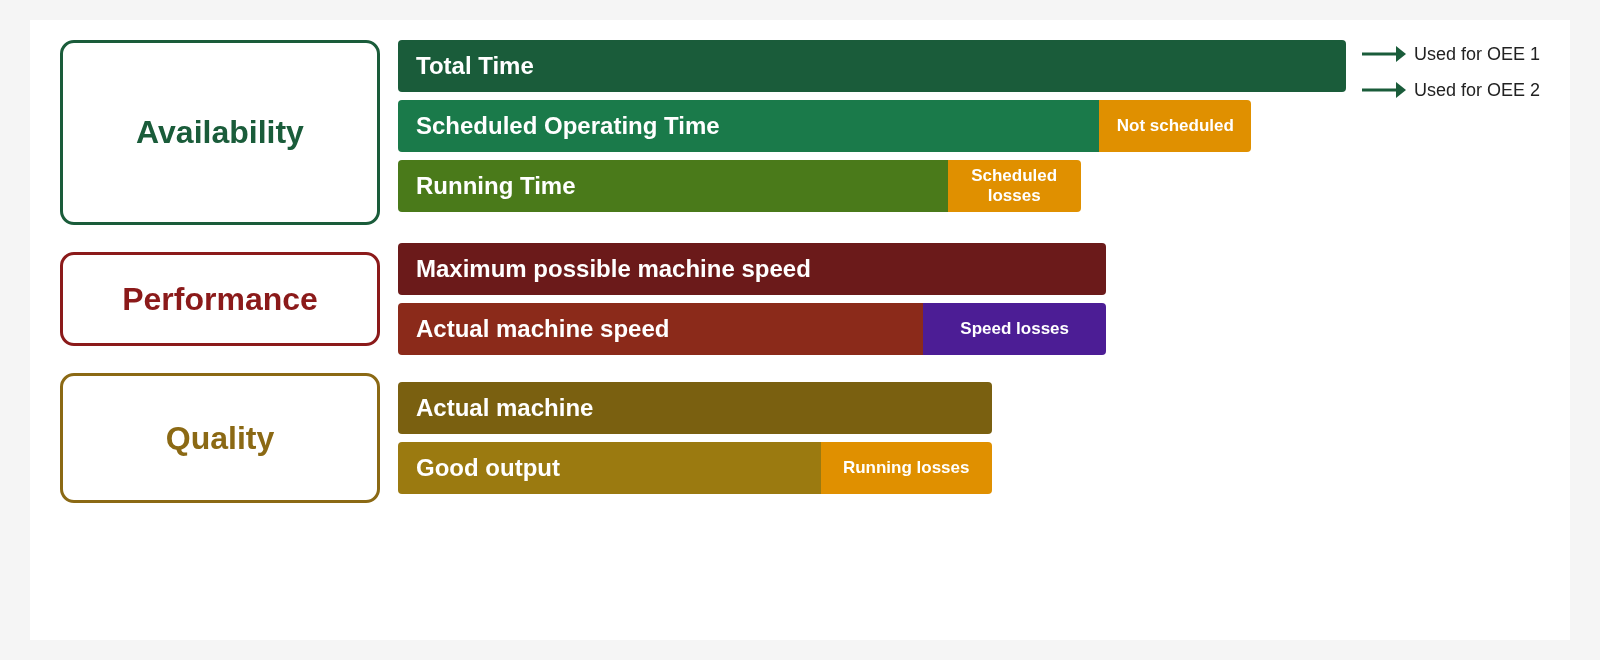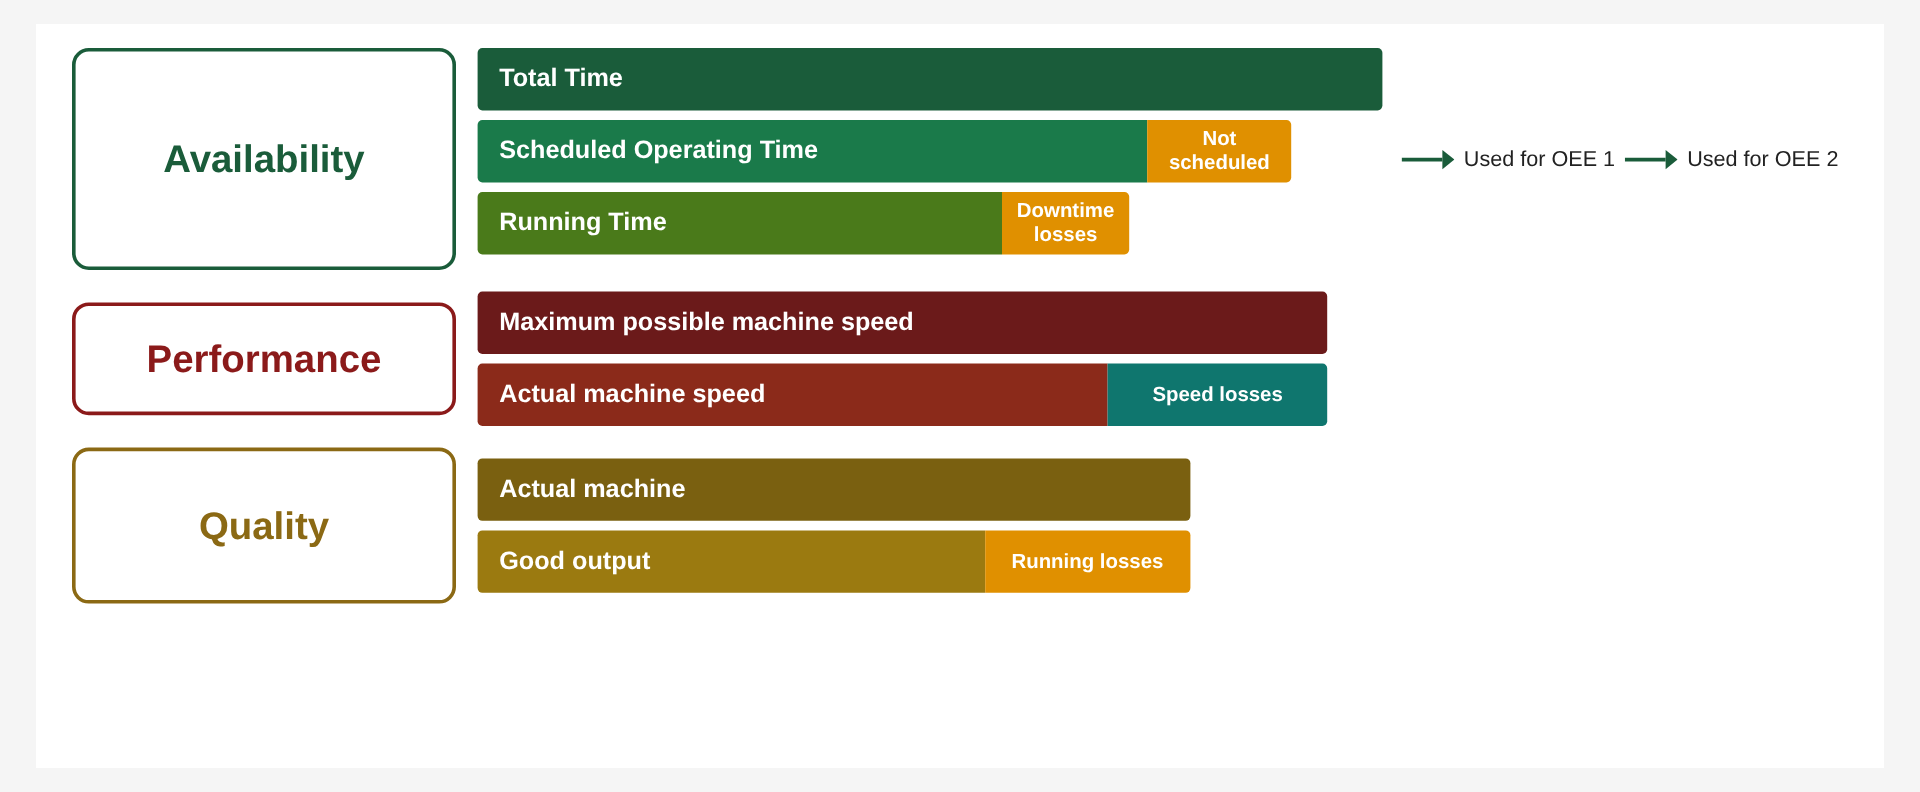--- a/index.html
+++ b/index.html
@@ -65,21 +65,21 @@
       align-items: stretch;
       height: 52px;
       border-radius: 4px;
       overflow: visible;
       position: relative;
     }
     .bar-main {
       display: flex;
       align-items: center;
       padding-left: 18px;
-      font-size: 21px;
+      font-size: 24px;
       font-weight: 600;
       color: white;
       border-radius: 4px 0 0 4px;
     }
     .bar-main-full {
       border-radius: 4px;
     }
     .bar-tag {
       display: flex;
       align-items: center;
@@ -95,21 +95,21 @@
     
     .total-time-bar { background: #1a5c3a; width: 100%; }
     .scheduled-bar { background: #1a7a4a; width: 74%; }
     .not-scheduled-tag { background: #e09000; width: 16%; }
     .running-bar { background: #4a7a1a; width: 58%; }
     .downtime-tag { background: #e09000; width: 14%; }
 
     
     .max-speed-bar { background: #6b1a1a; width: 62%; }
     .actual-speed-bar { background: #8b2a1a; width: 46%; }
-    .speed-losses-tag { background: #0f766e; width: 16%; }
+    .speed-losses-tag { background: #4c1d95; width: 16%; }
 
     
     .actual-output-bar { background: #7a6010; width: 52%; }
     .good-output-bar { background: #9b7a10; width: 37%; }
     .quality-losses-tag { background: #e09000; width: 15%; }
     .arrow-row {
       display: flex;
       align-items: center;
       gap: 8px;
     }
@@ -145,21 +145,21 @@
     
     .bars-with-arrows {
       display: flex;
       flex-direction: row;
       align-items: stretch;
       gap: 0;
       flex: 1;
     }
     .arrow-column {
       display: flex;
-      flex-direction: row;
+      flex-direction: column;
       justify-content: flex-start;
       padding-left: 16px;
       gap: 8px;
     }
   </style>
 </head>
 <body>
 
 <div class="container">
 
@@ -183,21 +183,21 @@
           <div class="bar-tag not-scheduled-tag" style="flex:0 0 16%;">
             <span>Not scheduled</span>
           </div>
         </div>
 
         <div class="bar-row">
           <div class="bar-main running-bar" style="flex:0 0 58%; border-radius:4px 0 0 4px;">
             <span>Running Time</span>
           </div>
           <div class="bar-tag downtime-tag" style="flex:0 0 14%;">
-            <span>Downtime losses</span>
+            <span>Scheduled losses</span>
           </div>
         </div>
       </div>
       <div class="arrow-column">
         <div class="arrow-row">
           <div class="arrow-icon">
             <svg viewBox="0 0 44 28" fill="none" xmlns="http://www.w3.org/2000/svg">
               <line x1="0" y1="14" x2="34" y2="14" stroke="#1a5c3a" stroke-width="3"></line>
               <polygon points="34,6 44,14 34,22" fill="#1a5c3a"></polygon>
             </svg>

